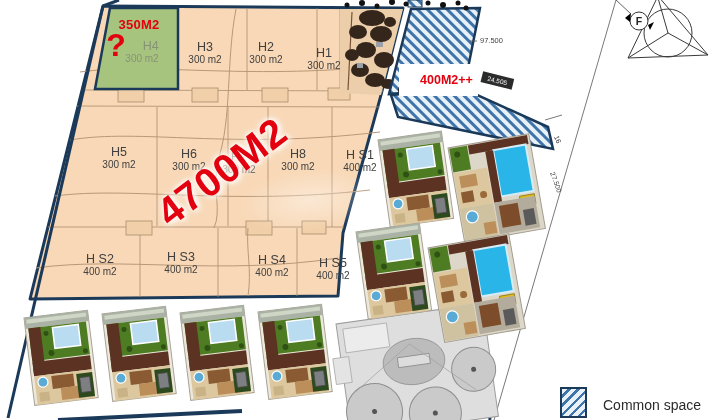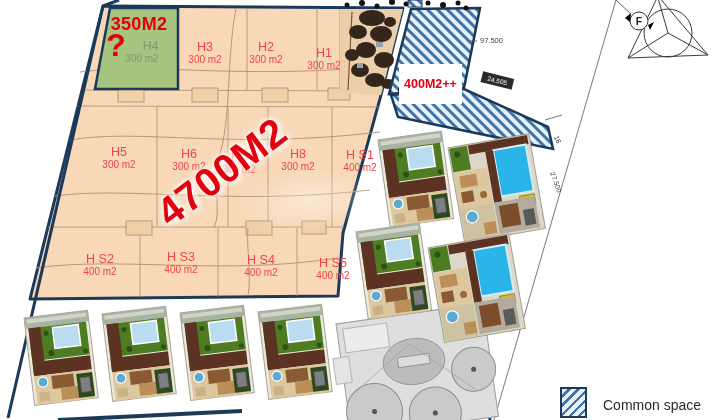--- a/index.html
+++ b/index.html
@@ -2,35 +2,35 @@
 <html><head>
 <meta charset="utf-8">
 <style>
   html,body{margin:0;padding:0;background:#fff;}
   .stage{position:relative;width:720px;height:420px;overflow:hidden;background:#fff;
          font-family:"Liberation Sans",sans-serif;}
   .stage svg{position:absolute;left:0;top:0;}
   svg text{font-family:"Liberation Sans",sans-serif;}
 
   .plbl{position:absolute;transform:translate(-50%,-50%);text-align:center;
-        color:#ef4444;line-height:1.12;white-space:nowrap;}
+        color:#404040;line-height:1.12;white-space:nowrap;}
   .plbl .ph{font-size:12.5px;}
   .plbl .pa{font-size:10px;}
   .plbl.green{color:#879277;text-align:right;}
 
   .red350{position:absolute;transform:translate(-50%,-50%);color:#e3000f;
-          font-weight:bold;font-size:18px;letter-spacing:.3px;}
+          font-weight:bold;font-size:13px;letter-spacing:.3px;}
   .redq{position:absolute;transform:translate(-50%,-50%);color:#e3000f;
         font-weight:bold;font-size:32px;}
   .red4700{position:absolute;transform:translate(-50%,-50%) rotate(-37deg);
            color:#e3000f;font-weight:bold;font-size:40px;letter-spacing:1px;
            text-shadow:0 0 5px rgba(255,255,255,.95),0 0 10px rgba(255,255,255,.85),
                        2px 2px 6px rgba(255,255,255,.9);}
-  .red400box{position:absolute;left:399px;top:64px;width:63px;height:40px;
-             background:#fff;display:flex;align-items:center;justify-content:center;}
+  .red400box{position:absolute;left:399px;top:64px;width:63px;height:32px;
+             background:#fff;display:flex;align-items:center;justify-content:center;padding-left:16px;}
   .red400box span{color:#e3000f;font-weight:bold;font-size:12.5px;}
 
   .legend{position:absolute;left:560px;top:387px;display:flex;align-items:flex-start;gap:16px;}
   .legend .swatch{width:23px;height:27px;border:2.5px solid #1b3a5a;
       background:repeating-linear-gradient(135deg,#e9f1f8 0 4px,#3f74ab 4px 6.5px);}
   .legend .ltext{font-size:14px;color:#2a2a2a;padding-top:10px;}
 
   .watermark{position:absolute;left:235px;top:168px;width:150px;height:64px;
       background:radial-gradient(ellipse at center,rgba(255,255,255,.75),rgba(255,255,255,0) 70%);
       opacity:.55;filter:blur(1px);transform:rotate(-6deg);pointer-events:none;}
@@ -267,21 +267,21 @@
   <div class="pa">400 m2</div>
 </div>
 <div class="plbl" style="left:100px;top:265px">
   <div class="ph">H S2</div>
   <div class="pa">400 m2</div>
 </div>
 <div class="plbl" style="left:181px;top:263px">
   <div class="ph">H S3</div>
   <div class="pa">400 m2</div>
 </div>
-<div class="plbl" style="left:261px;top:266px">
+<div class="plbl" style="left:272px;top:266px">
   <div class="ph">H S4</div>
   <div class="pa">400 m2</div>
 </div>
 <div class="plbl" style="left:333px;top:269px">
   <div class="ph">H S5</div>
   <div class="pa">400 m2</div>
 </div>
 
 <div class="red350" style="left:139px;top:24px">350M2</div>
 <div class="redq" style="left:116px;top:45px">?</div>

